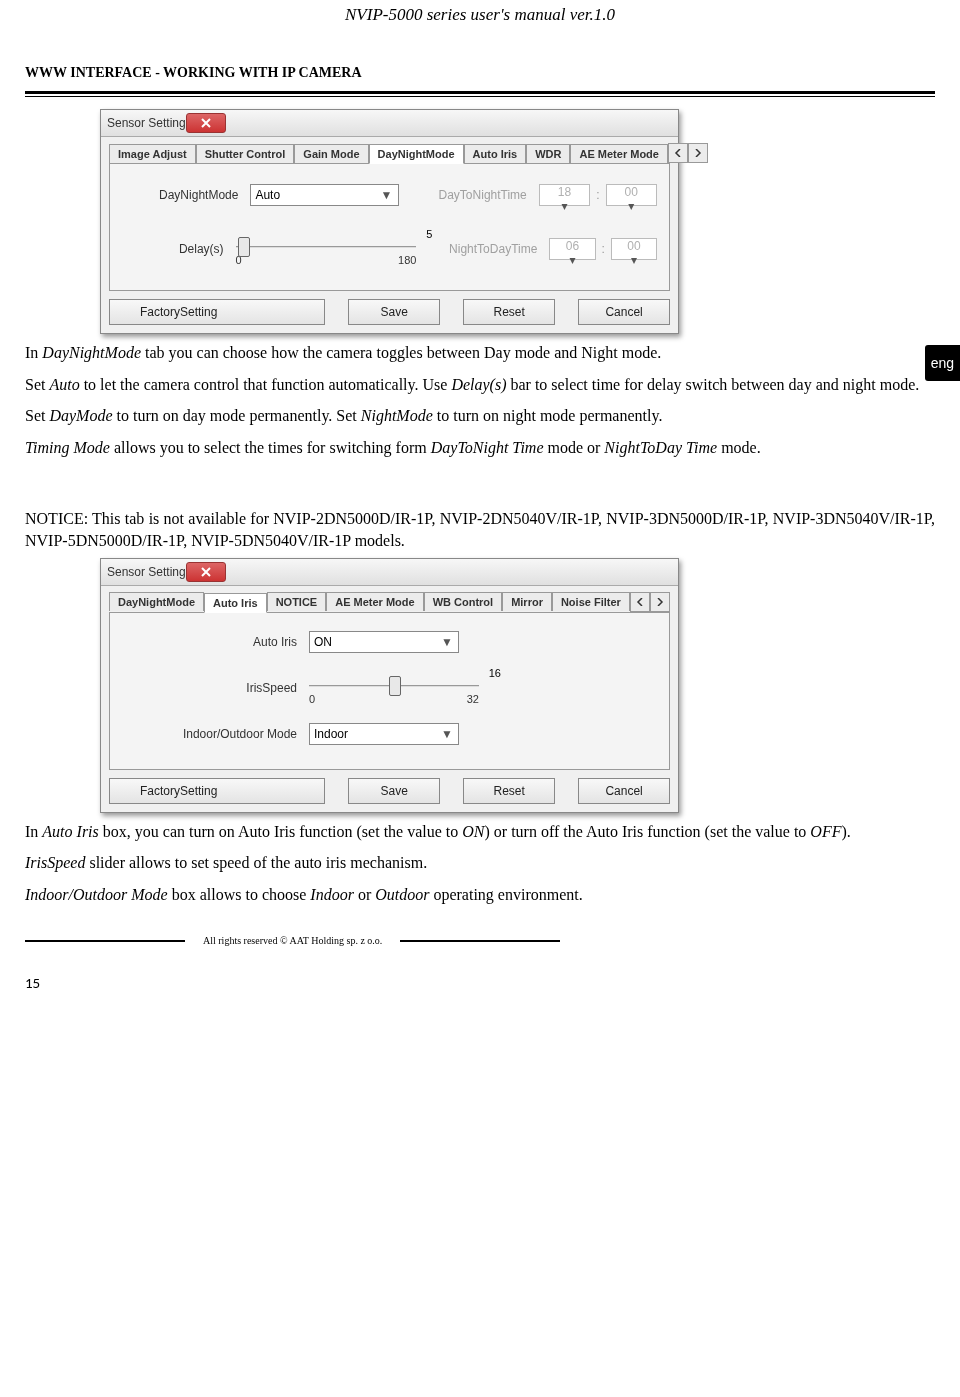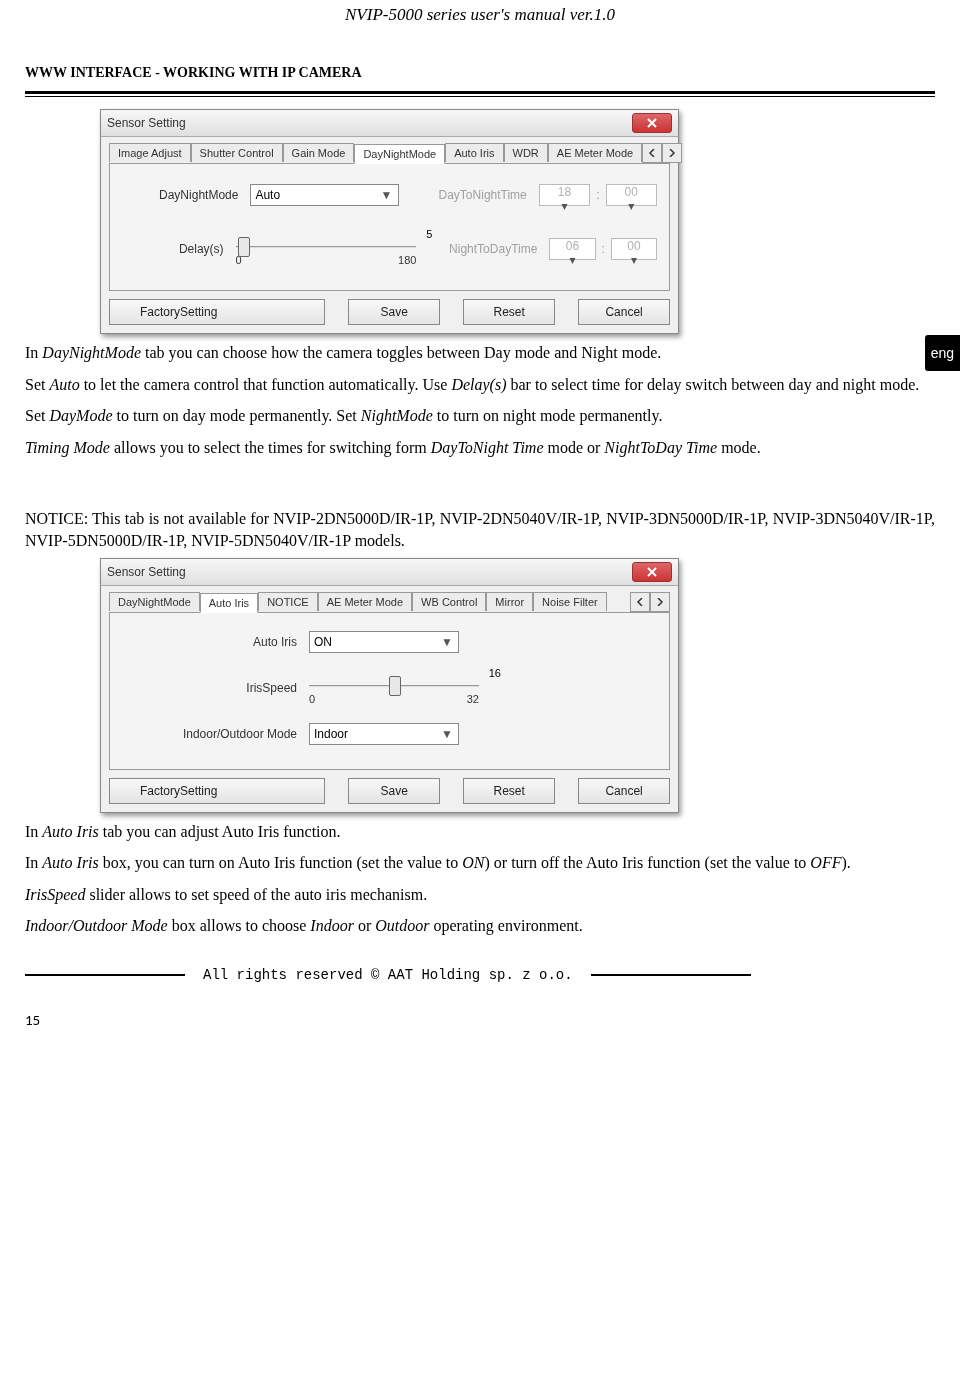--- a/index.html
+++ b/index.html
@@ -27,21 +27,21 @@
     }
     .divider {
       border-top: 3px solid #000;
       border-bottom: 1px solid #000;
       height: 2px;
       margin: 10px 0 12px 0;
     }
     .eng-tag {
       position: absolute;
       right: 0;
-      top: 330px;
+      top: 340px;
       background: #000;
       color: #fff;
       font-family: Arial, sans-serif;
       font-size: 14px;
       padding: 10px 6px;
       border-radius: 3px 0 0 3px;
     }
     .screenshot-wrap {
       margin: 0 0 8px 75px;
     }
@@ -50,21 +50,21 @@
       width: 577px;
       border: 1px solid #888;
       box-shadow: 2px 3px 5px rgba(0,0,0,0.4);
       font-family: "Segoe UI", Tahoma, Arial, sans-serif;
       font-size: 12px;
       background: #f0f0f0;
     }
     .ss-titlebar {
       display:flex;
       align-items:center;
-      justify-content:space-between;
+      justify-content:flex-start;
       background: linear-gradient(to bottom, #f7f7f7, #e0e0e0);
       border-bottom: 1px solid #aaa;
       height: 26px;
       padding: 0 6px;
     }
     .ss-title {
       color: #333;
       font-size: 12px;
     }
     .ss-close {
@@ -73,23 +73,24 @@
       background: linear-gradient(to bottom, #d66, #c33);
       border: 1px solid #933;
       border-radius: 3px;
       display:flex;
       align-items:center;
       justify-content:center;
     }
     .ss-close svg { display:block; }
     .ss-tabs {
       display:flex;
-      align-items:flex-start;
+      align-items:center;
       padding: 6px 8px 0 8px;
       gap: 0;
+      font-weight: bold;
     }
     .ss-tab {
       border: 1px solid #999;
       border-bottom: none;
       padding: 3px 8px;
       background: #ececec;
       font-size: 11px;
       color: #333;
       white-space: nowrap;
     }
@@ -210,22 +211,22 @@
     }
     .footer-divider-wrap {
       display:flex;
       align-items:center;
       margin-top: 30px;
       gap: 18px;
     }
     .fd-line { flex:1; height:2px; background:#000; }
     .fd-line.short { flex: 0 0 160px; }
     .footer-text {
-      font-family: Liberation Mono, monospace;
-      font-size: 14px;
+      font-family: Liberation Serif, serif;
+      font-size: 10px;
       white-space: nowrap;
     }
     .page-num {
       margin-top: 28px;
       font-family: Calibri, Arial, sans-serif;
       font-size: 15px;
     }
     .colon { margin: 0 6px; font-size:12px; color:#999;}
   </style>
 </head>
@@ -391,21 +392,20 @@
       </div>
       <div class="ss-footer">
         <div class="ss-btn">FactorySetting</div>
         <div class="ss-btn">Save</div>
         <div class="ss-btn">Reset</div>
         <div class="ss-btn">Cancel</div>
       </div>
     </div>
   </div>
 
-  <div class="body-p"><span>In </span><em>Auto Iris</em><span> tab you can adjust Auto Iris function.</span></div>
   <div class="body-p"><span>In </span><em>Auto Iris</em><span> box, you can turn on Auto Iris function (set the value to </span><em>ON</em><span>) or turn off the Auto Iris function (set the value to </span><em>OFF</em><span>).</span></div>
   <div class="body-p"><em>IrisSpeed</em><span>  slider allows to set speed of the auto iris mechanism.</span></div>
   <div class="body-p"><em>Indoor/Outdoor Mode</em><span> box allows to choose </span><em>Indoor</em><span> or </span><em>Outdoor</em><span> operating environment.</span></div>
 
   <div class="footer-divider-wrap">
     <div class="fd-line short"></div>
     <div class="footer-text">All rights reserved © AAT Holding sp. z o.o.</div>
     <div class="fd-line short"></div>
   </div>
   <div class="page-num">15</div>

